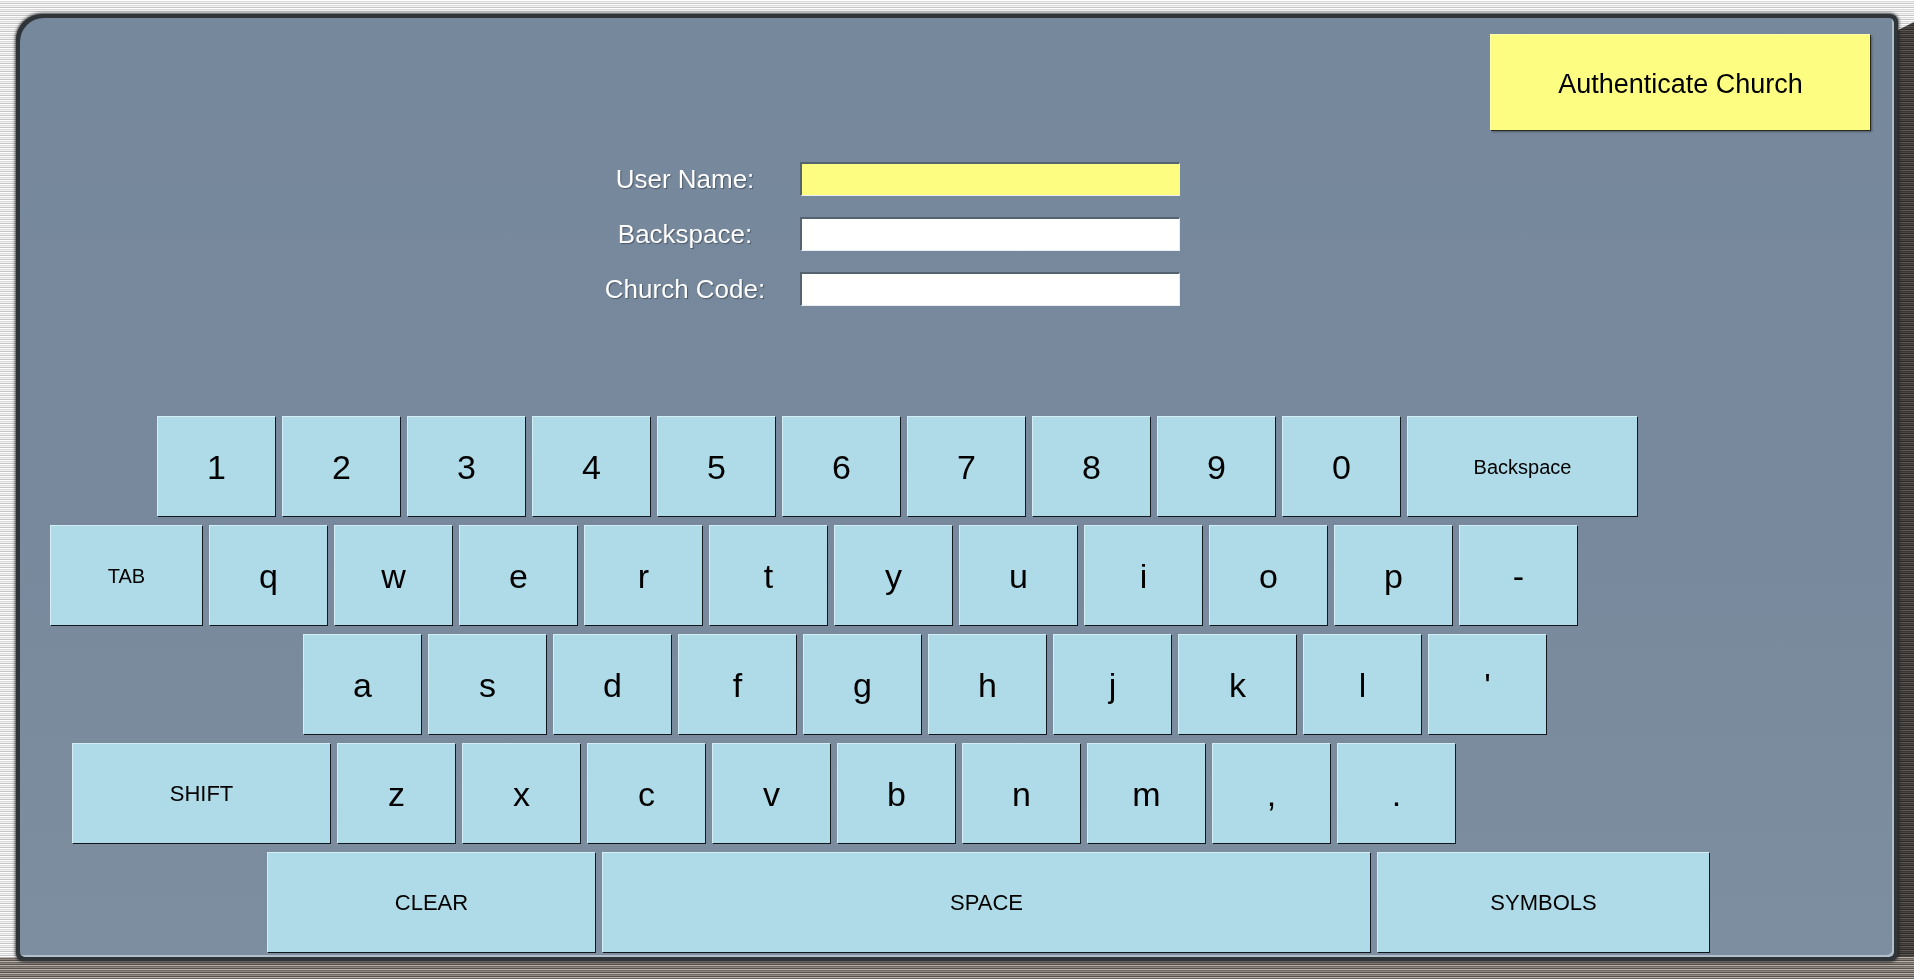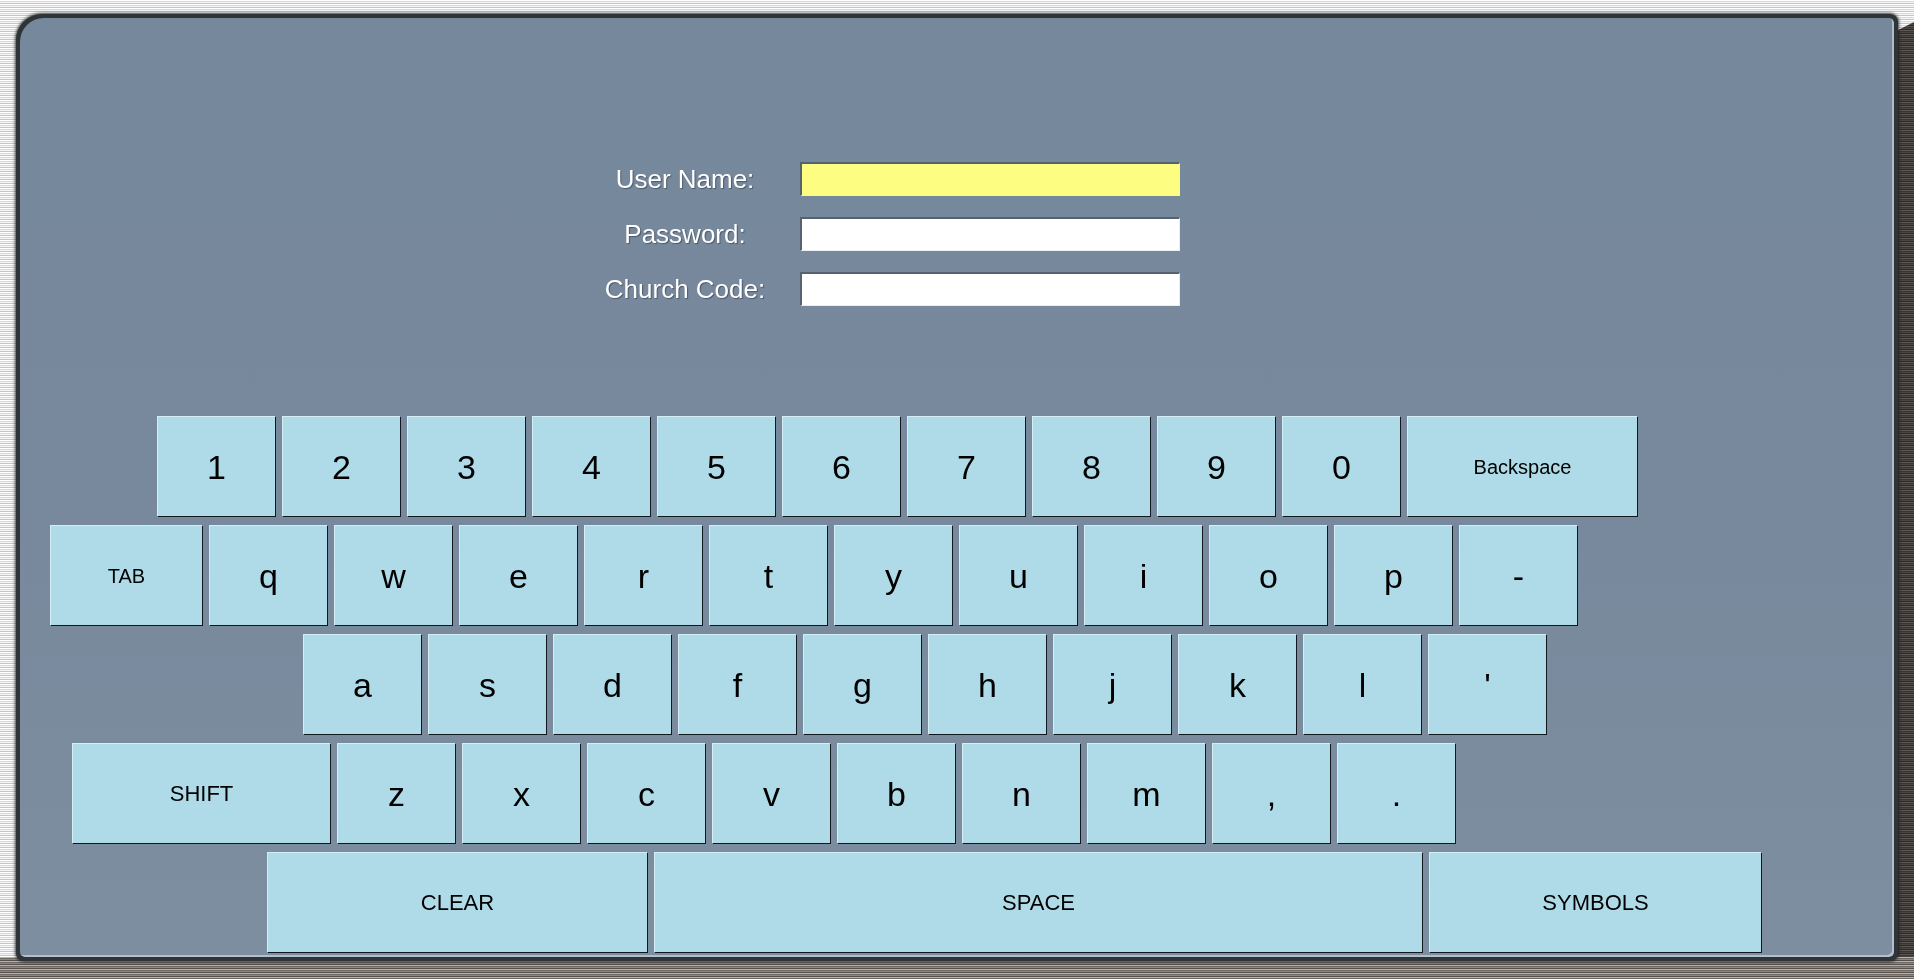--- a/index.html
+++ b/index.html
@@ -202,37 +202,38 @@
 <body>
 
 <div id="app-window">
   <div id="frame-shadow"></div>
   <div id="frame-shadow-bottom"></div>
   <div id="inner-bevel"></div>
 
   <div id="screen">
     <div id="screen-highlight"></div>
 
+    <button id="authenticate-button">Authenticate Church</button>
 
     <div id="login-form">
         <div class="form-row">
           <div class="form-label">User Name:</div>
           <input type="text" class="form-input focused" autofocus="autofocus" value="" style="">
         </div>
         <div class="form-row">
-          <div class="form-label">Password:</div>
+          <div class="form-label">Backspace:</div>
           <input type="text" class="form-input" value="" style="">
         </div>
         <div class="form-row">
           <div class="form-label">Church Code:</div>
           <input type="text" class="form-input" value="" style="">
         </div>
       </div>
 
     <div id="keyboard">
         <div class="key-row row-digits"><button class="key" style="width: 118px;">1</button><button class="key" style="width: 118px;">2</button><button class="key" style="width: 118px;">3</button><button class="key" style="width: 118px;">4</button><button class="key" style="width: 118px;">5</button><button class="key" style="width: 118px;">6</button><button class="key" style="width: 118px;">7</button><button class="key" style="width: 118px;">8</button><button class="key" style="width: 118px;">9</button><button class="key" style="width: 118px;">0</button><button class="key small-label" style="width: 230px;">Backspace</button></div>
         <div class="key-row row-qwerty"><button class="key small-label" style="width: 152px;">TAB</button><button class="key" style="width: 118px;">q</button><button class="key" style="width: 118px;">w</button><button class="key" style="width: 118px;">e</button><button class="key" style="width: 118px;">r</button><button class="key" style="width: 118px;">t</button><button class="key" style="width: 118px;">y</button><button class="key" style="width: 118px;">u</button><button class="key" style="width: 118px;">i</button><button class="key" style="width: 118px;">o</button><button class="key" style="width: 118px;">p</button><button class="key" style="width: 118px;">-</button></div>
         <div class="key-row row-home"><button class="key" style="width: 118px;">a</button><button class="key" style="width: 118px;">s</button><button class="key" style="width: 118px;">d</button><button class="key" style="width: 118px;">f</button><button class="key" style="width: 118px;">g</button><button class="key" style="width: 118px;">h</button><button class="key" style="width: 118px;">j</button><button class="key" style="width: 118px;">k</button><button class="key" style="width: 118px;">l</button><button class="key" style="width: 118px;">'</button></div>
         <div class="key-row row-shift"><button class="key med-label" style="width: 258px;">SHIFT</button><button class="key" style="width: 118px;">z</button><button class="key" style="width: 118px;">x</button><button class="key" style="width: 118px;">c</button><button class="key" style="width: 118px;">v</button><button class="key" style="width: 118px;">b</button><button class="key" style="width: 118px;">n</button><button class="key" style="width: 118px;">m</button><button class="key" style="width: 118px;">,</button><button class="key" style="width: 118px;">.</button></div>
-        <div class="key-row row-bottom"><button class="key med-label" style="width: 380px;">CLEAR</button><button class="key med-label" style="width: 768px;">SPACE</button><button class="key med-label" style="width: 332px;">SYMBOLS</button></div>
+        <div class="key-row row-bottom"><button class="key med-label" style="width: 328px;">CLEAR</button><button class="key med-label" style="width: 768px;">SPACE</button><button class="key med-label" style="width: 332px;">SYMBOLS</button></div>
       </div>
   </div>
 </div>
 
 </body></html>

